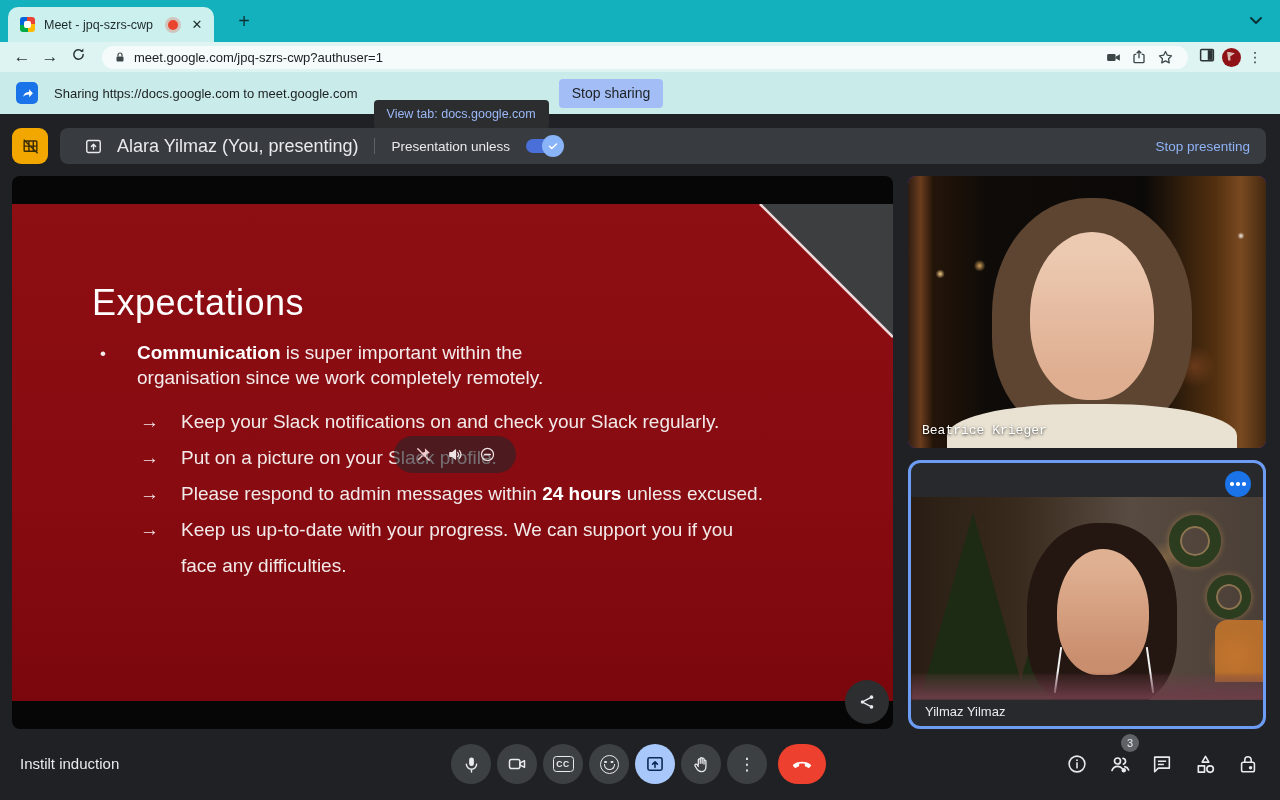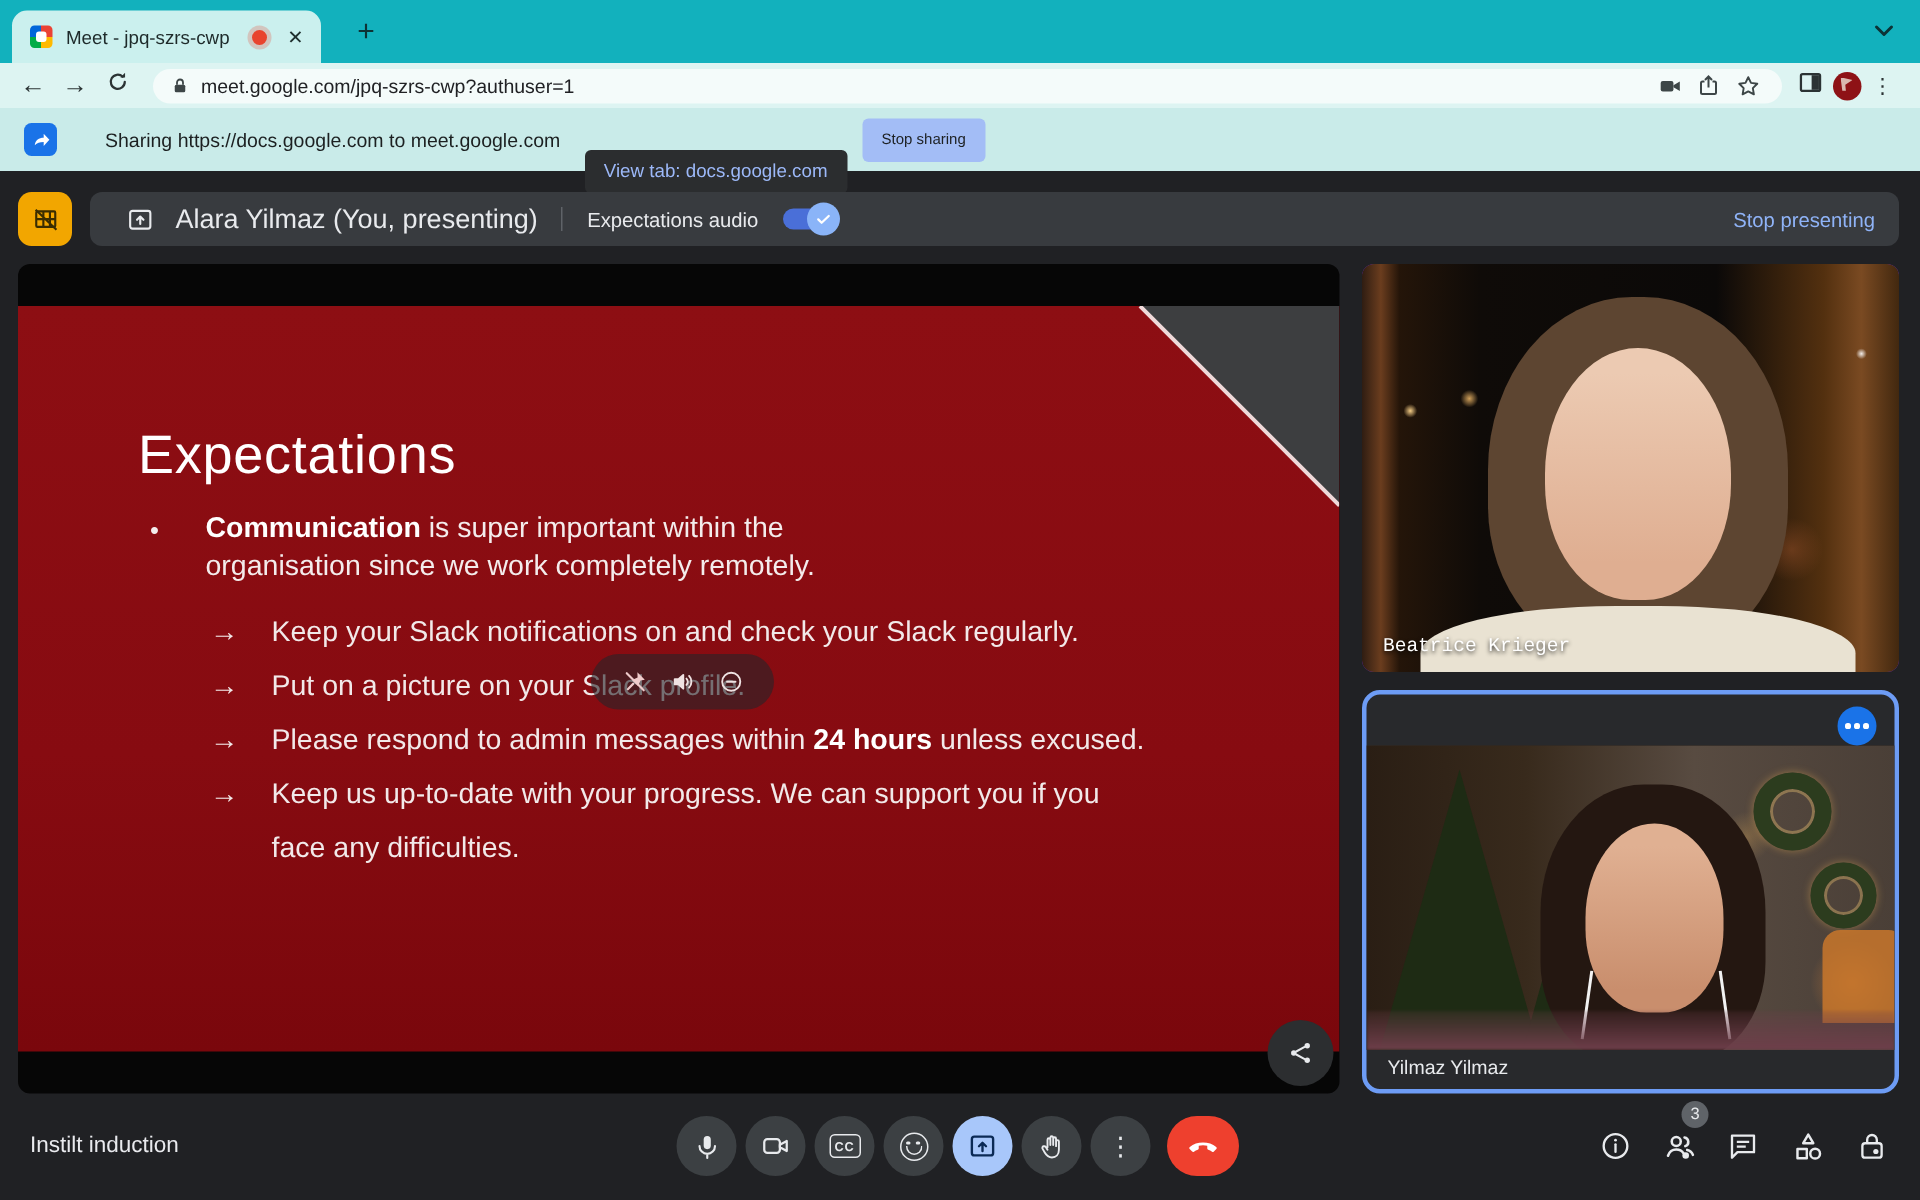--- a/index.html
+++ b/index.html
@@ -36,25 +36,25 @@
   .chrome-right { display:flex; align-items:center; margin-left:10px; gap:6px; }
   .avatar { width:19px; height:19px; border-radius:50%; background:#8e1216; position:relative; }
   .avatar::after { content:""; position:absolute; left:5px; top:4px; width:8px; height:9px;
                    background:#d9b8b0; clip-path:polygon(0 0,100% 20%,40% 55%,45% 100%,15% 100%); }
   .menu-dots { color:#2b3334; font-size:14px; letter-spacing:0; width:16px; text-align:center; }
 
   .banner { left:0; top:72px; width:1280px; height:42px; background:#c9ebe9;
             display:flex; align-items:center; }
   .banner-ic { width:22px; height:22px; border-radius:5px; background:#1a73e8; margin-left:16px;
                display:flex; align-items:center; justify-content:center; }
-  .banner-text { font-size:13px; color:#1c2021; margin-left:32px; }
+  .banner-text { font-size:13px; color:#1c2021; margin-left:16px; }
   .btn-viewtab { margin-left:16px; height:29px; padding:0 13px; background:#2b2d2f; border-radius:4px;
                  color:#9cb8f8; font-size:12.5px; font-weight:500; display:flex; align-items:center;margin-top:42px; }
   .btn-stopshare { margin-left:10px; height:29px; padding:0 13px; background:#a3bdf6; border-radius:4px;
-                   color:#1d2123; font-size:10px; font-weight:500; display:flex; align-items:center; }
+                   color:#1d2123; font-size:14px; font-weight:500; display:flex; align-items:center; }
 
   
   .warn-btn { left:12px; top:128px; width:36px; height:36px; border-radius:9px; background:#f2a600;
               display:flex; align-items:center; justify-content:center; }
   .pres-bar { left:60px; top:128px; width:1206px; height:36px; border-radius:8px; background:#383b3f;
               display:flex; align-items:center; padding:0 16px 0 24px; }
   .pres-name { color:#e8eaed; font-size:18px; margin-left:14px; }
   .pres-div { width:1px; height:16px; background:#5f6368; margin:0 16px; }
   .pres-audio { color:#e8eaed; font-size:13.5px; }
   .toggle { position:relative; width:34px; height:14px; border-radius:7px; background:#4a6fd8; margin-left:16px; }
@@ -243,21 +243,21 @@
         <path d="M4 11.5h16M10 5v13M15.5 5v13M3.5 3.5l17.5 17"></path>
     </svg>
   </div>
   <div class="abs pres-bar">
     <svg width="19" height="19" viewBox="0 0 24 24" fill="none" stroke="#e8eaed" stroke-width="1.8">
       <rect x="3.5" y="4.5" width="17" height="15" rx="2"></rect>
         <path d="M12 15.5V9.5M9.3 12l2.7-2.7 2.7 2.7" stroke-linejoin="round" stroke-linecap="round"></path>
     </svg>
     <span class="pres-name">Alara Yilmaz (You, presenting)</span>
     <span class="pres-div"></span>
-    <span class="pres-audio">Expectations audio</span>
+    <span class="pres-audio">Presentation unless</span>
     <span class="toggle">
       <span class="toggle-thumb">
         <svg width="12" height="12" viewBox="0 0 24 24">
             <path d="M5 12.5l4.5 4.5L19 8" fill="none" stroke="#fff" stroke-width="3" stroke-linecap="round" stroke-linejoin="round"></path>
           </svg>
       </span>
     </span>
     <span class="stop-presenting">Stop presenting</span>
   </div>
 

